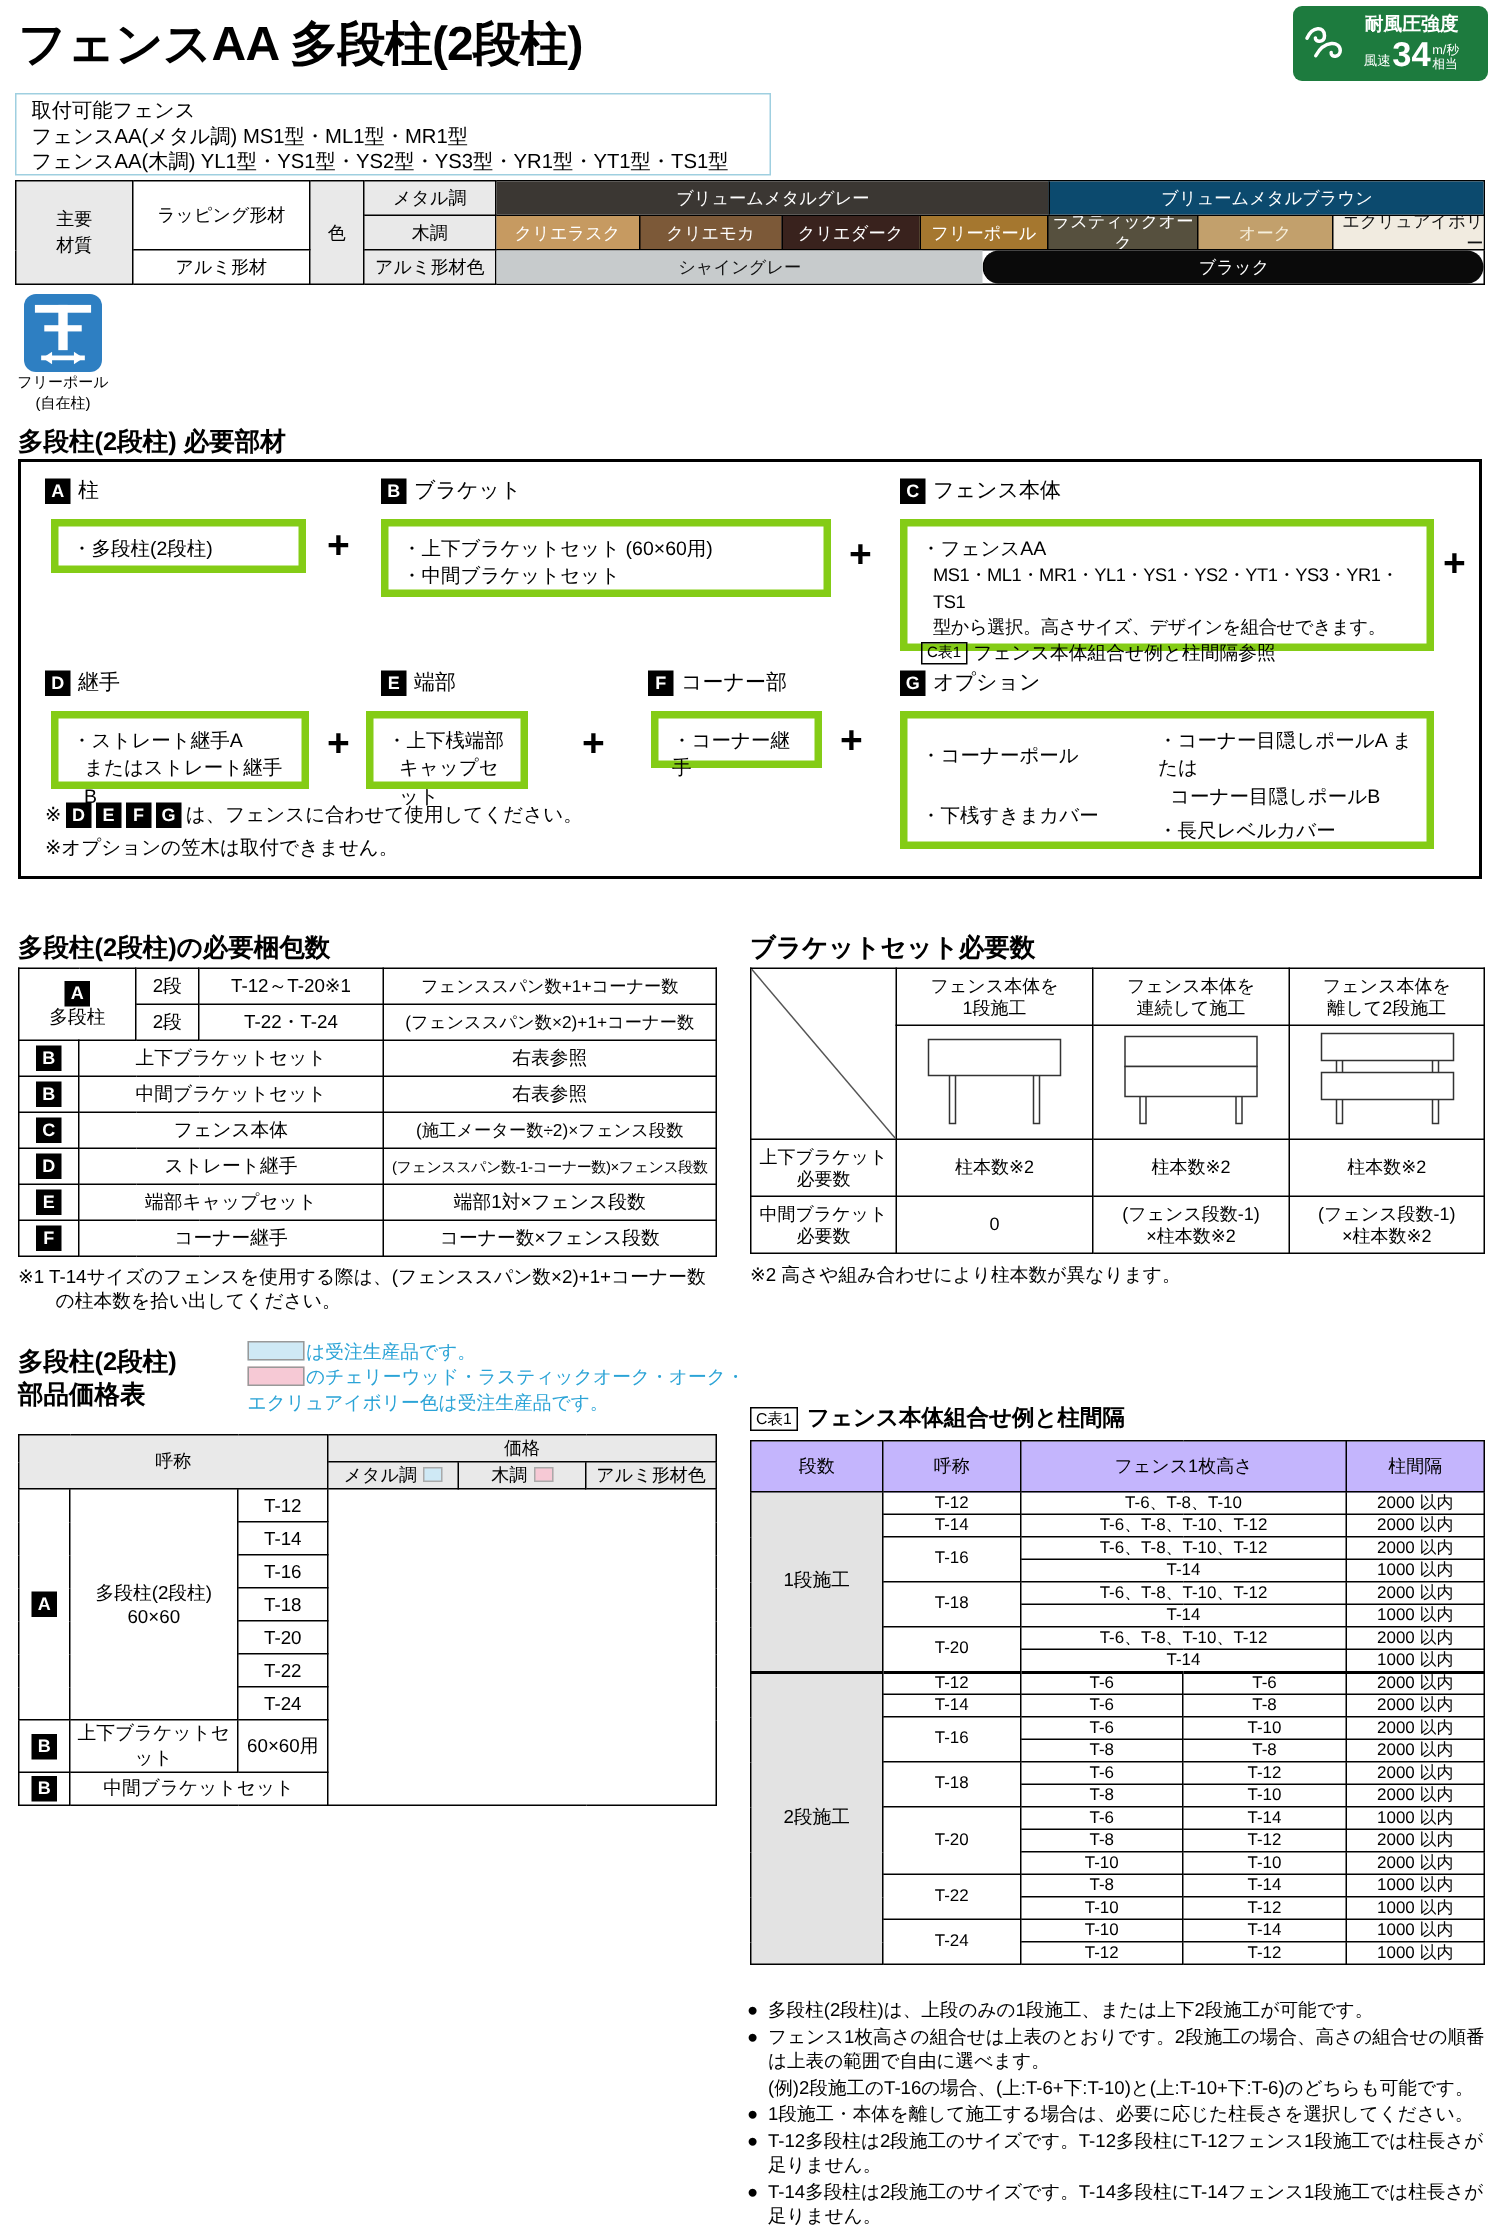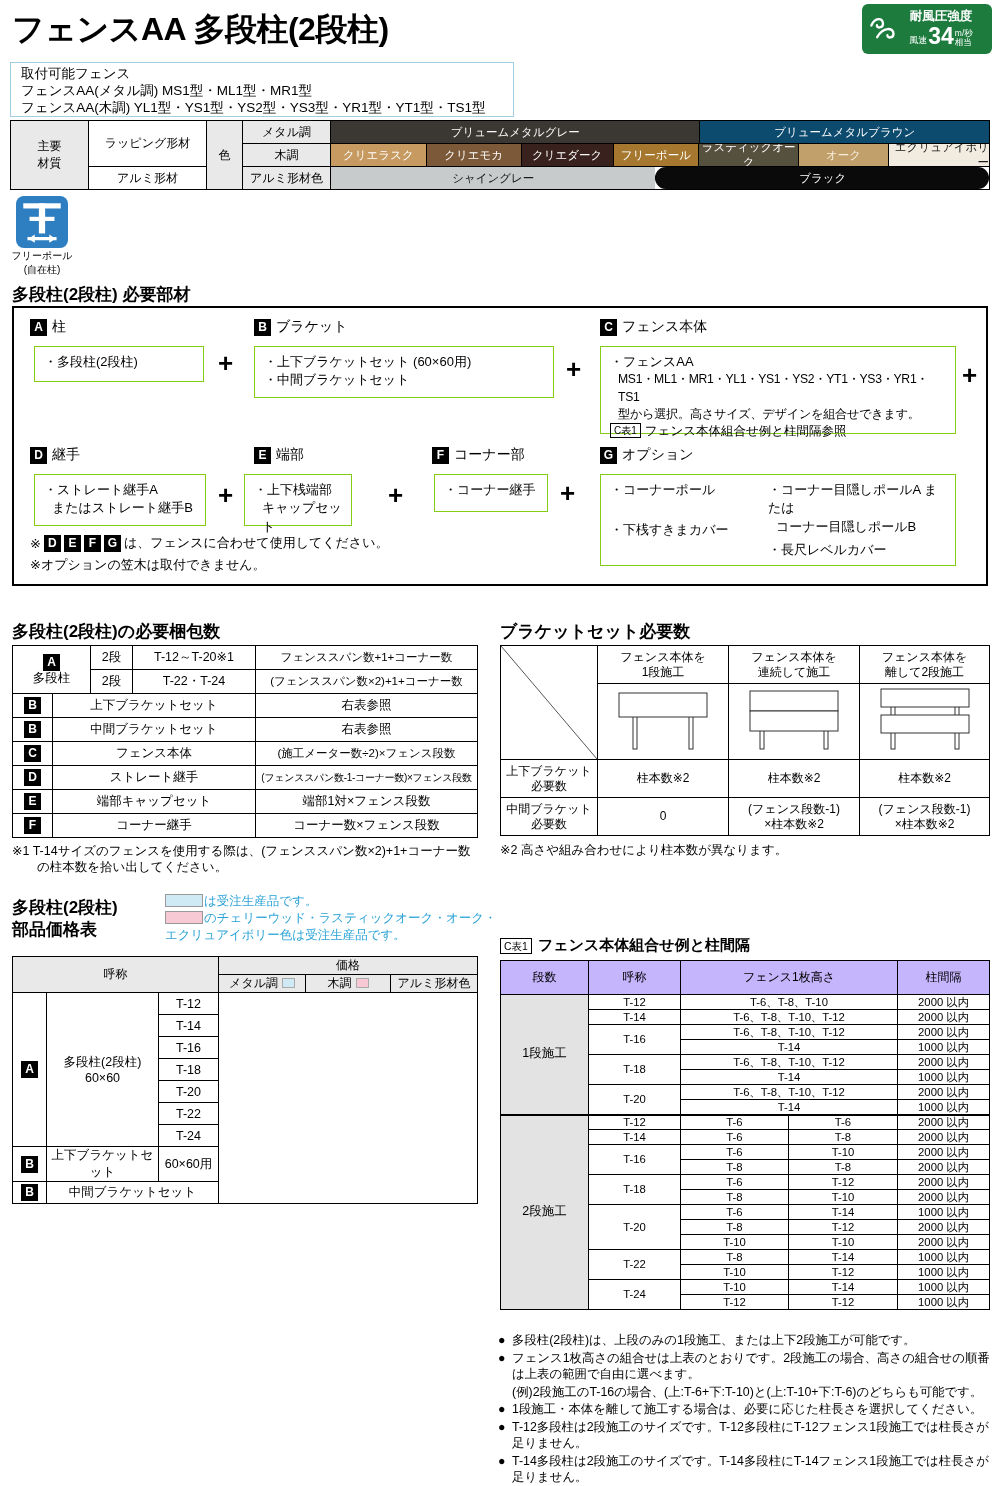--- a/index.html
+++ b/index.html
@@ -40,27 +40,27 @@
   .fp-icon { width:52px; height:52px; background:#2e7fc2; border-radius:8px; margin:0 auto; display:block; }
   .fp-label { font-size:10px; line-height:1.2; margin-top:2px; }
 
   
   .sec-heading { position:absolute; font-size:17px; font-weight:bold; }
   .parts-box { position:absolute; left:12px; top:306px; width:976px; height:280px; border:2px solid #000; }
   .pb-item { position:absolute; }
   .pb-label { display:flex; align-items:center; gap:5px; font-size:14px; }
   .lb { display:inline-block; min-width:17px; height:17px; background:#000; color:#fff; text-align:center;
         line-height:17px; font-weight:bold; font-size:12px; flex:0 0 auto; }
-  .pb-box { position:absolute; border:1px solid #84cc16; padding:6px 9px; font-size:13px; line-height:1.42; }
+  .pb-box { position:absolute; border:5px solid #84cc16; padding:6px 9px; font-size:13px; line-height:1.42; }
   .pb-box .ind { padding-left:8px; }
   .pb-box .small-line { font-size:12.2px; letter-spacing:-0.3px; }
   .plus { position:absolute; font-size:26px; font-weight:bold; }
   .ctag { display:inline-block; border:1px solid #000; font-size:10px; line-height:13px; padding:0 3px; vertical-align:1px; margin-right:4px; }
   .refline { font-size:12.5px; }
-  .gcols { display:flex; gap:18px; }
+  .gcols { display:flex; gap:18px;align-items:center; }
   .gcol1 { flex:0 0 140px; }
   .gsp { margin-top:22px; }
   .gsp2 { margin-top:5px; }
   .pb-note { position:absolute; font-size:13px; display:flex; align-items:center; gap:3px; }
 
   
   .packing-table { position:absolute; left:12px; top:645px; width:466px; border-collapse:collapse; table-layout:fixed; }
   .packing-table td { border:1px solid #000; height:24px; text-align:center; vertical-align:middle; font-size:12.5px; padding:0 2px; }
   .packing-table .f-small { font-size:10px; letter-spacing:-0.3px; }
   .packing-table .f-med { font-size:11.5px; }

